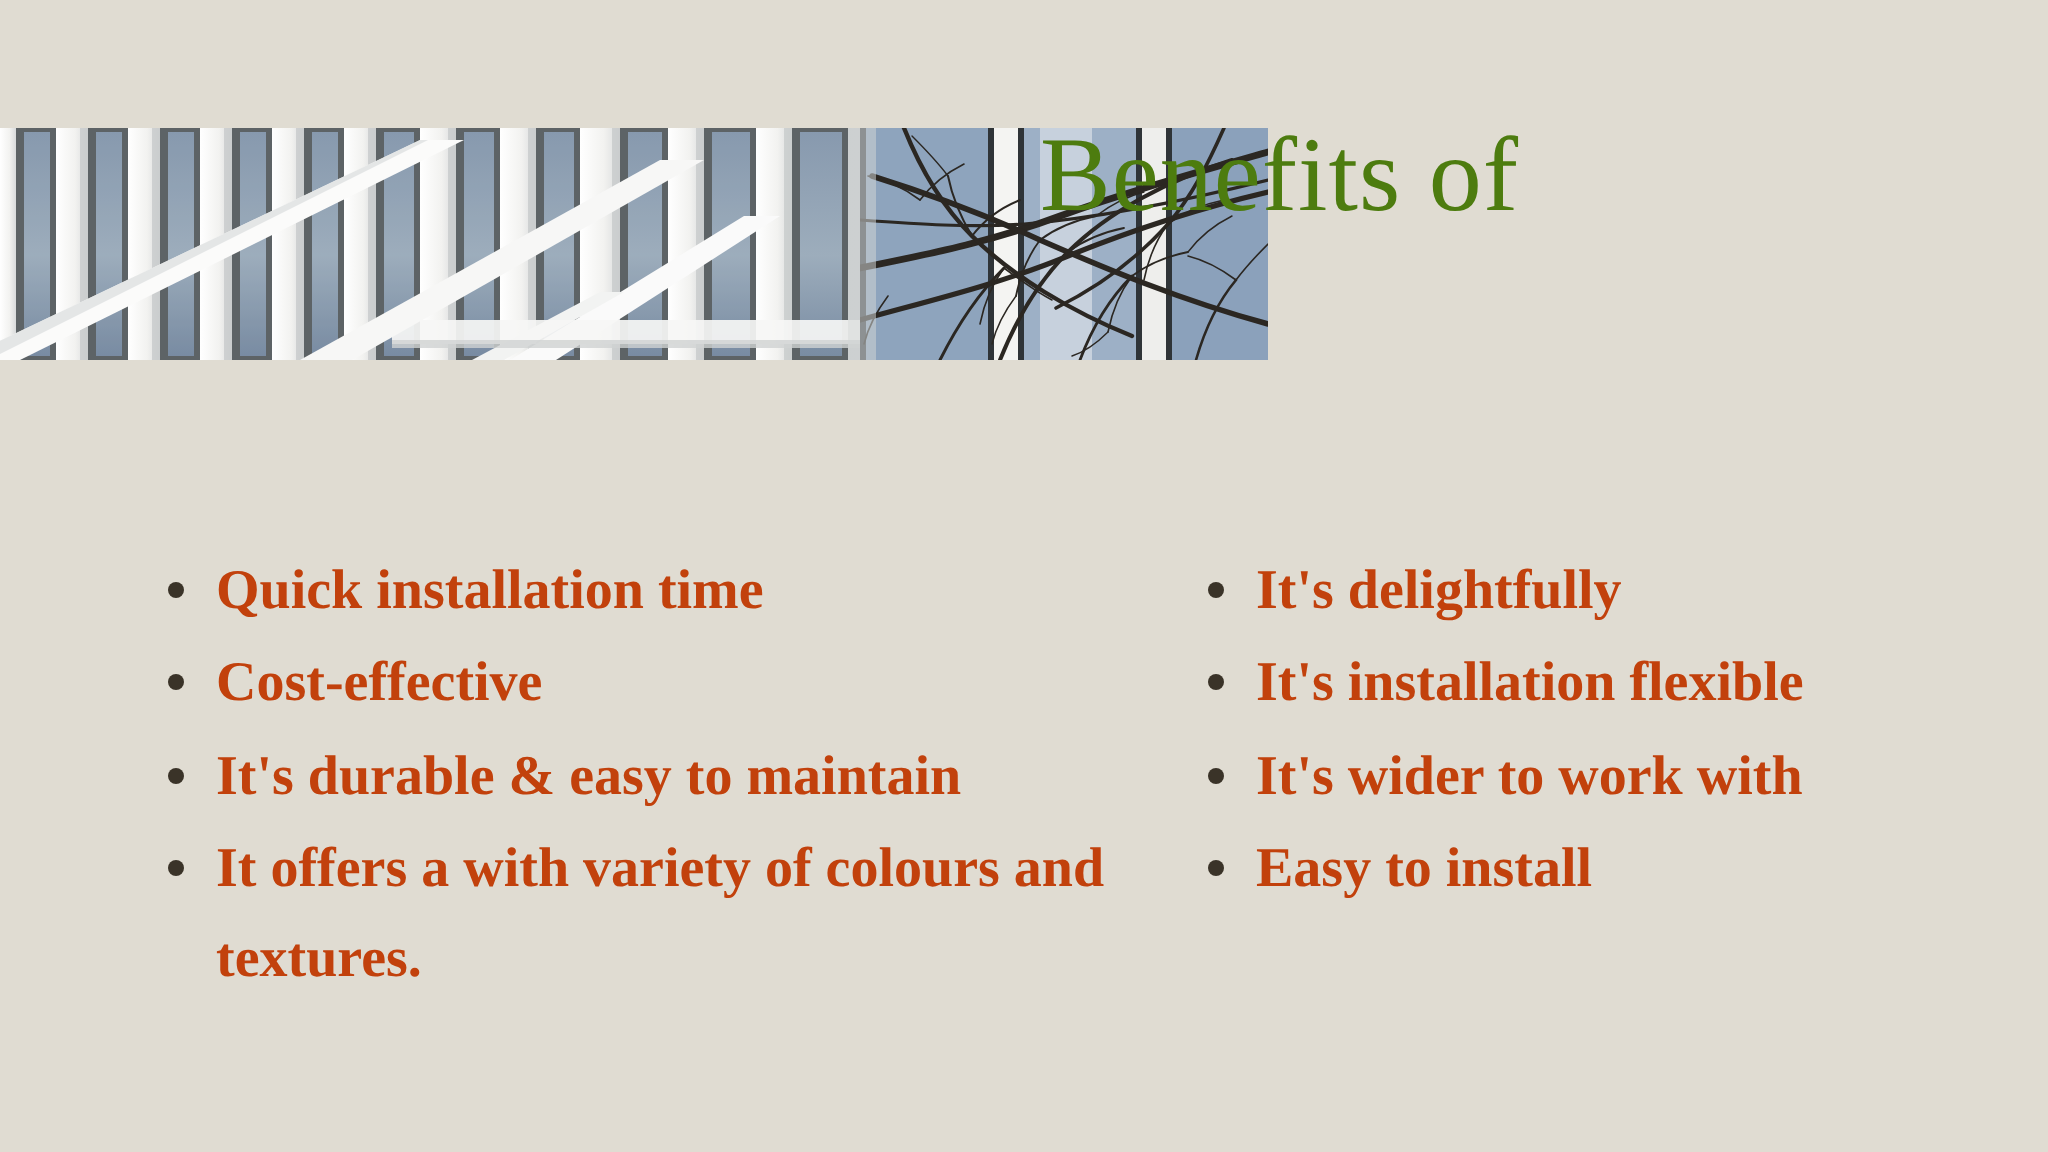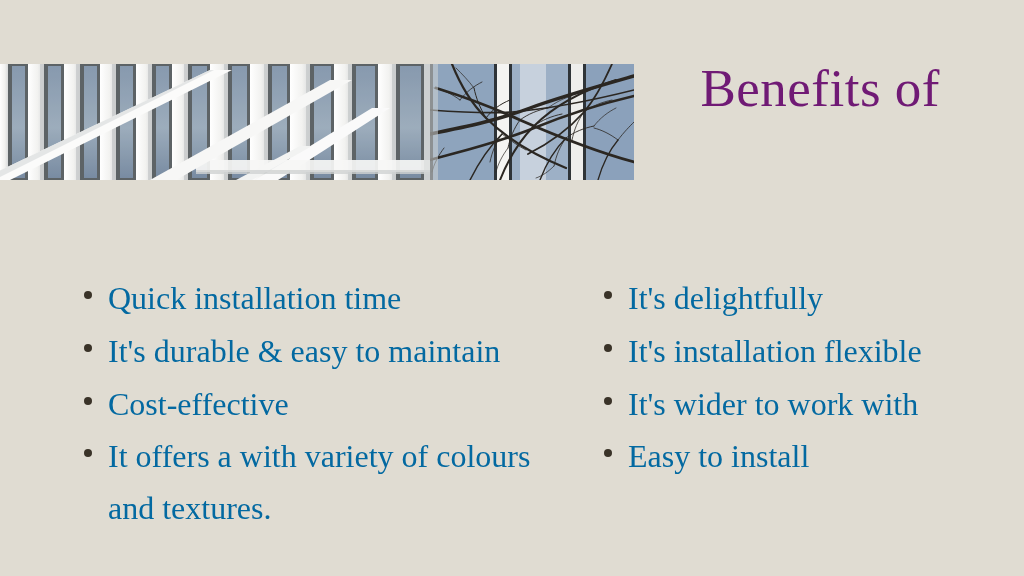--- a/index.html
+++ b/index.html
@@ -33,37 +33,37 @@
     background: #b9bcbd;
   }
   #hero-photo svg { display: block; width: 634px; height: 116px; }
 
   
   #title-block {
     position: absolute;
     right: 84px;
     top: 58px;
     width: 420px;
-    text-align: right;
-    color: #701a75;
+    text-align: left;
+    color: #4d7c0f;
     font-size: 53px;
     line-height: 1.16;
     letter-spacing: 0.5px;
     font-weight: 400;
   }
   #title-block .tline { display: block; white-space: nowrap; }
 
   
   .bullet-col {
     position: absolute;
     top: 273px;
-    color: #0369a1;
-    font-size: 32px;
+    color: #c2410c;
+    font-size: 28px;
     line-height: 1.62;
-    font-weight: 400;
+    font-weight: 700;
   }
   #col-left  { left: 78px;  width: 500px; }
   #col-right { left: 598px; width: 400px; }
 
   .bullet-col ul {
     margin: 0;
     padding: 0;
     list-style: none;
   }
   .bullet-col li {
@@ -249,25 +249,25 @@
   </div>
 
   <div id="col-left" class="bullet-col">
     <ul>
       <li>
         <span class="dot"></span>
         <span class="txt">Quick installation time</span>
       </li>
       <li>
         <span class="dot"></span>
+        <span class="txt">Cost-effective</span>
+      </li>
+      <li>
+        <span class="dot"></span>
         <span class="txt">It's durable &amp; easy to maintain</span>
-      </li>
-      <li>
-        <span class="dot"></span>
-        <span class="txt">Cost-effective</span>
       </li>
       <li>
         <span class="dot"></span>
         <span class="txt">It offers a with variety of colours and textures.</span>
       </li>
     </ul>
   </div>
 
   <div id="col-right" class="bullet-col">
     <ul>

